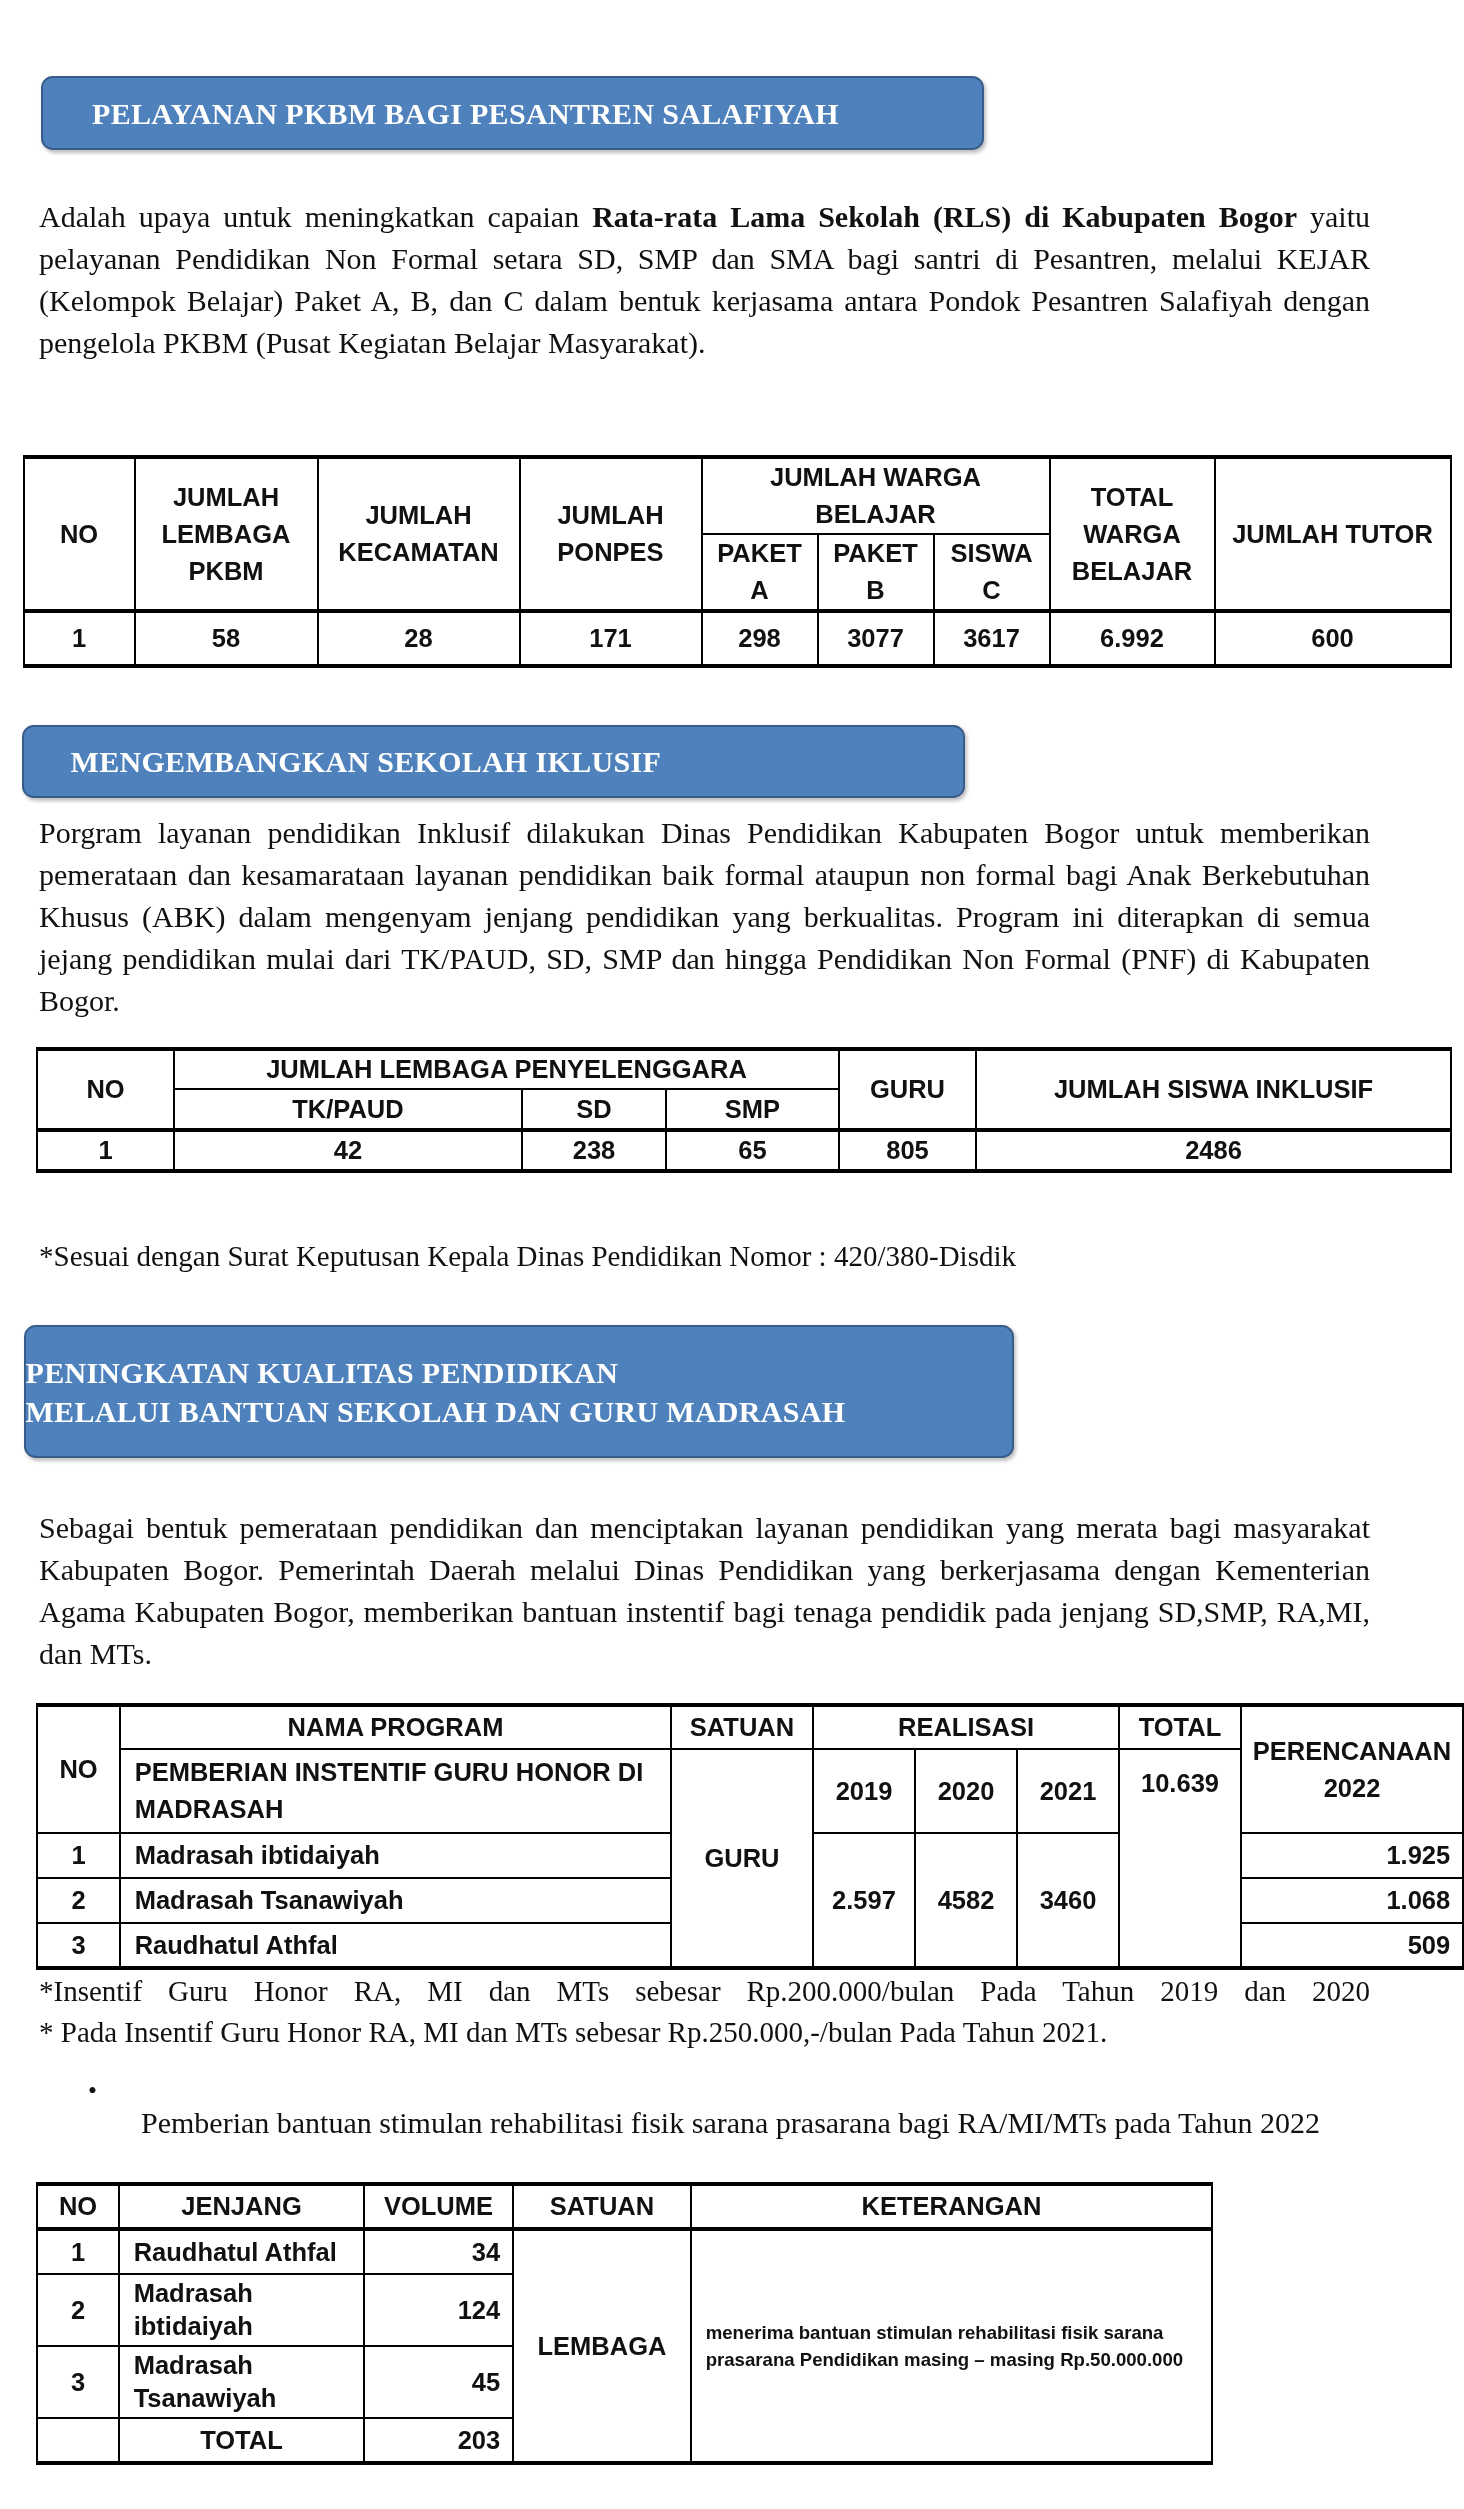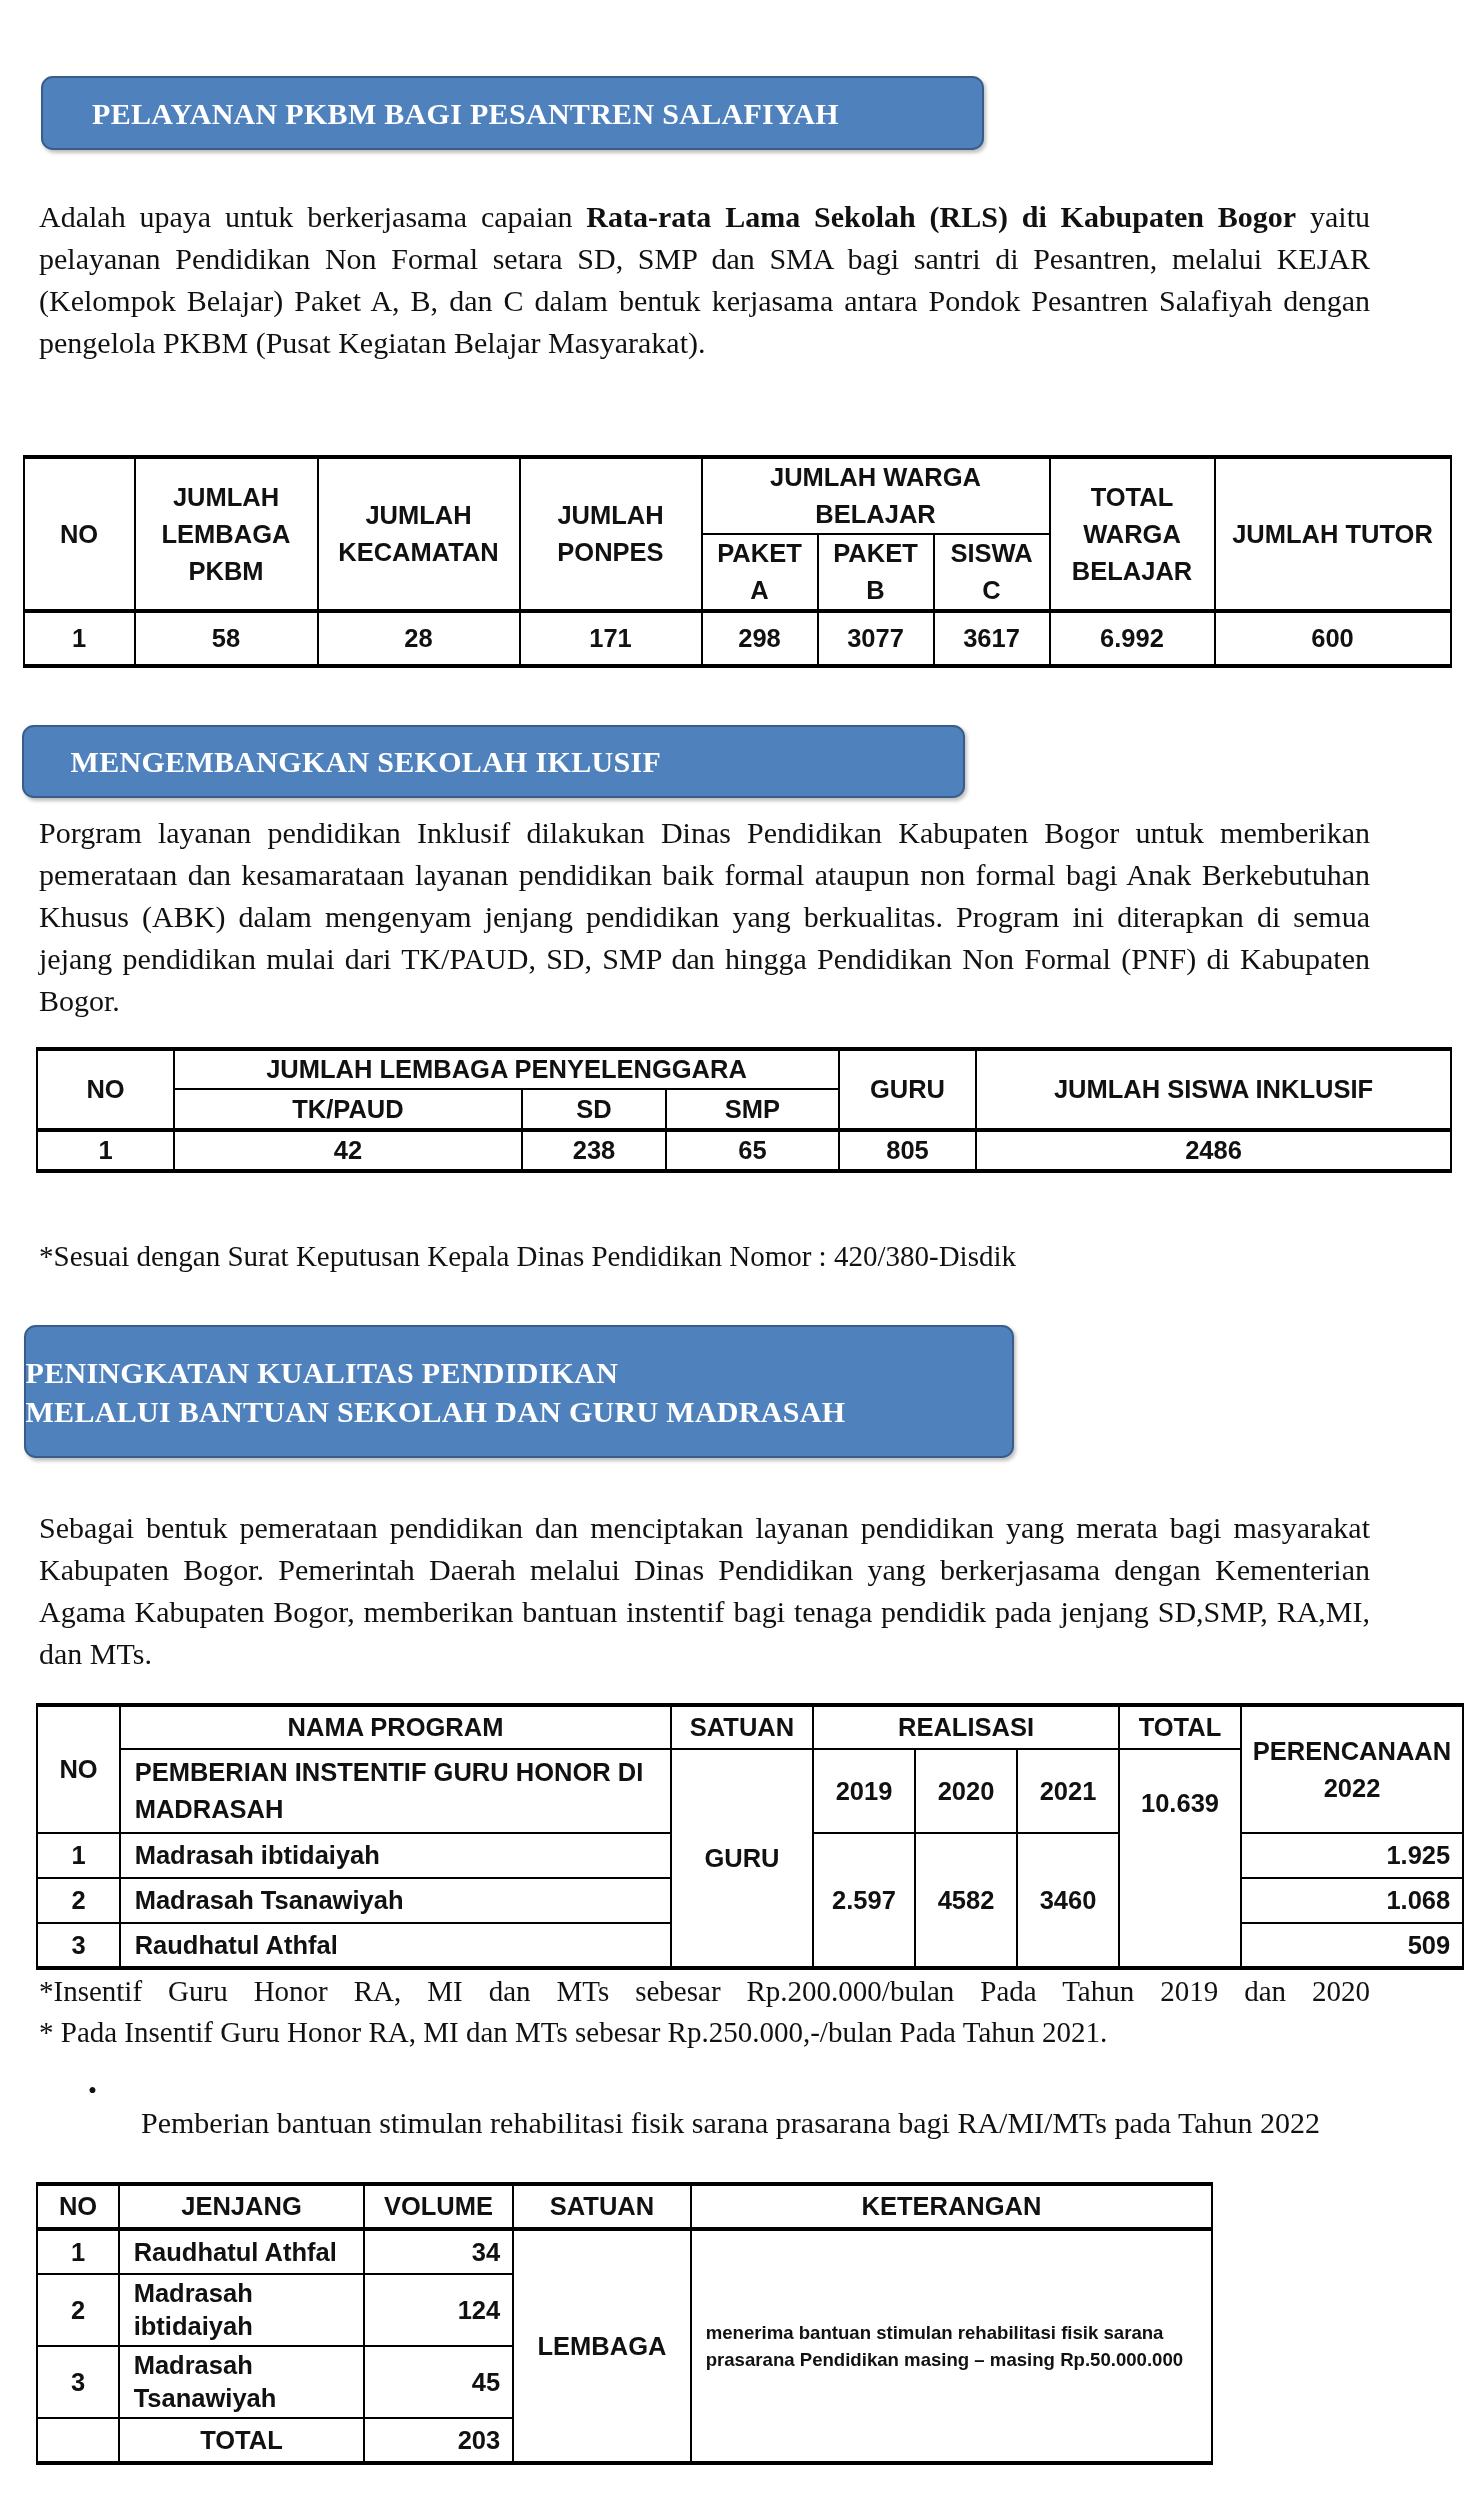--- a/index.html
+++ b/index.html
@@ -76,21 +76,21 @@
   .small { font-size: 18.6px; line-height: 27.4px; font-weight: bold; }
 </style>
 </head>
 <body>
 
 <div class="banner" style="left:41px; top:76px; width:943px; height:74px; padding-left:49px;">
   <span>PELAYANAN PKBM BAGI PESANTREN SALAFIYAH</span>
 </div>
 
 <p class="para" style="top:196px;">
-  <span>Adalah upaya untuk berkerjasama capaian </span><b>Rata-rata Lama Sekolah (RLS) di Kabupaten Bogor</b><span> yaitu pelayanan Pendidikan Non Formal setara SD, SMP dan SMA bagi santri di Pesantren, melalui KEJAR (Kelompok Belajar) Paket A, B, dan C dalam bentuk kerjasama antara Pondok Pesantren Salafiyah dengan pengelola PKBM (Pusat Kegiatan Belajar Masyarakat).</span>
+  <span>Adalah upaya untuk meningkatkan capaian </span><b>Rata-rata Lama Sekolah (RLS) di Kabupaten Bogor</b><span> yaitu pelayanan Pendidikan Non Formal setara SD, SMP dan SMA bagi santri di Pesantren, melalui KEJAR (Kelompok Belajar) Paket A, B, dan C dalam bentuk kerjasama antara Pondok Pesantren Salafiyah dengan pengelola PKBM (Pusat Kegiatan Belajar Masyarakat).</span>
 </p>
 
 <table style="left:22.5px; top:455px; width:1426px;">
   <colgroup>
     <col style="width:111px">
       <col style="width:183px">
       <col style="width:202px">
       <col style="width:182px">
     <col style="width:116px">
       <col style="width:116px">
@@ -193,21 +193,21 @@
     <th colspan="3">REALISASI</th>
     <th>TOTAL</th>
     <th rowspan="2">PERENCANAAN 2022</th>
   </tr>
   <tr style="height:84px;">
     <th class="left" style="font-weight:bold;">PEMBERIAN INSTENTIF GURU HONOR DI MADRASAH</th>
     <td rowspan="4">GURU</td>
     <th>2019</th>
     <th>2020</th>
     <th>2021</th>
-    <td rowspan="4" style="vertical-align:top; padding-top:35px;">10.639</td>
+    <td rowspan="4" style="vertical-align:top; padding-top:15px;">10.639</td>
   </tr>
   <tr style="height:45px;">
     <td>1</td>
     <td class="left">Madrasah ibtidaiyah</td>
     <td rowspan="3">2.597</td>
     <td rowspan="3">4582</td>
     <td rowspan="3">3460</td>
     <td class="right">1.925</td>
   </tr>
   <tr style="height:45px;">

